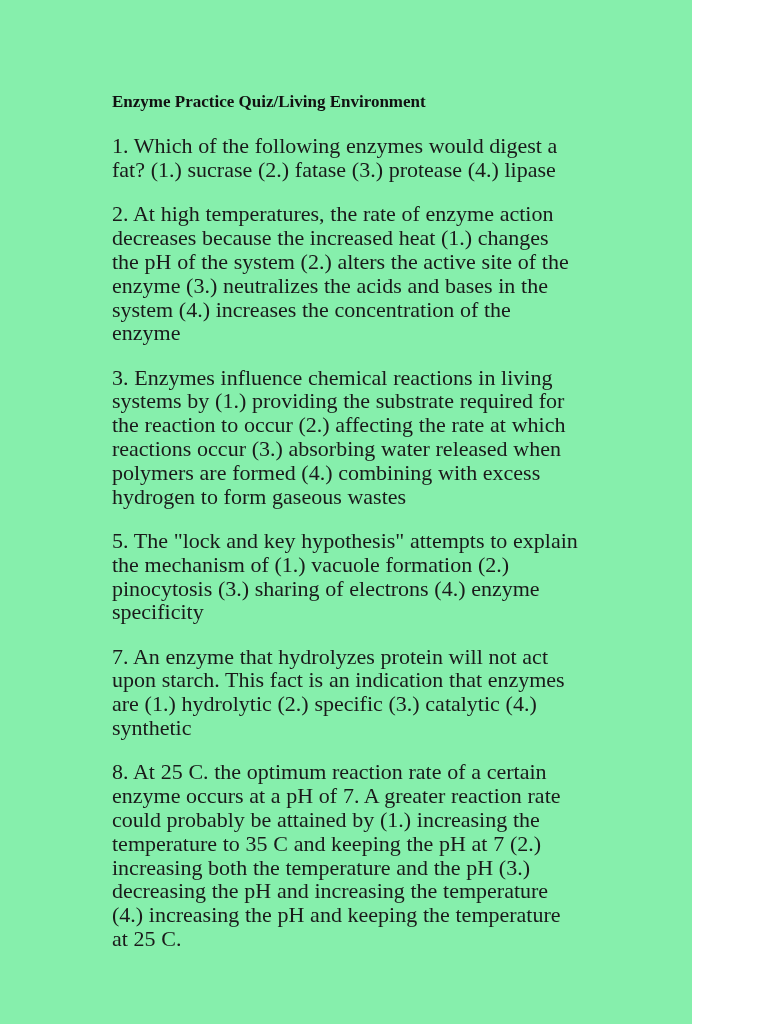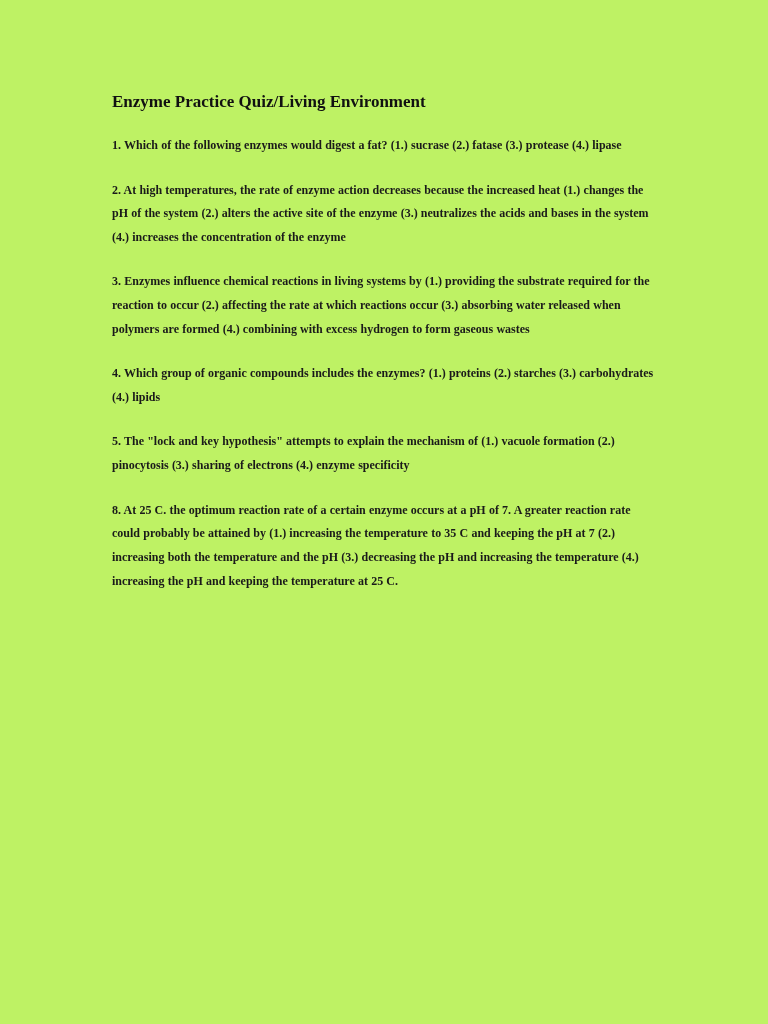--- a/index.html
+++ b/index.html
@@ -8,55 +8,54 @@
   }
   body {
     width: 768px;
     height: 1024px;
     background: #ffffff;
     overflow: hidden;
     font-family: "Liberation Serif", "DejaVu Serif", serif;
   }
   .page {
     box-sizing: border-box;
-    width: 768px;
+    width: 692px;
     height: 1024px;
-    background: #bef264;
+    background: #86efac;
     padding: 90px 111px 0 112px;
     color: #1a1a1a;
   }
   .doc-title {
     font-size: 17px;
     line-height: 23.8px;
     font-weight: bold;
     margin: 0 0 20.5px 0;
     color: #111111;
   }
   .question {
-    font-size: 12px;
+    font-size: 22px;
     line-height: 23.8px;
     margin: 0 0 20.5px 0;
     color: #1a1a1a;
     text-align: left;
     word-spacing: 0.2px;
-    font-weight: bold;
   }
 </style>
 </head>
 <body>
 
 <div class="page">
   <h1 class="doc-title">Enzyme Practice Quiz/Living Environment</h1>
 
   <p class="question">1. Which of the following enzymes would digest a fat? (1.) sucrase (2.) fatase (3.) protease (4.) lipase</p>
 
   <p class="question">2. At high temperatures, the rate of enzyme action decreases because the increased heat (1.) changes the pH of the system (2.) alters the active site of the enzyme (3.) neutralizes the acids and bases in the system (4.) increases the concentration of the enzyme</p>
 
   <p class="question">3. Enzymes influence chemical reactions in living systems by (1.) providing the substrate required for the reaction to occur (2.) affecting the rate at which reactions occur (3.) absorbing water released when polymers are formed (4.) combining with excess hydrogen to form gaseous wastes</p>
 
-  <p class="question">4. Which group of organic compounds includes the enzymes? (1.) proteins (2.) starches (3.) carbohydrates (4.) lipids</p>
 
   <p class="question">5. The "lock and key hypothesis" attempts to explain the mechanism of (1.) vacuole formation (2.) pinocytosis (3.) sharing of electrons (4.) enzyme specificity</p>
 
 
+  <p class="question">7. An enzyme that hydrolyzes protein will not act upon starch. This fact is an indication that enzymes are (1.) hydrolytic (2.) specific (3.) catalytic (4.) synthetic</p>
 
   <p class="question">8. At 25 C. the optimum reaction rate of a certain enzyme occurs at a pH of 7. A greater reaction rate could probably be attained by (1.) increasing the temperature to 35 C and keeping the pH at 7 (2.) increasing both the temperature and the pH (3.) decreasing the pH and increasing the temperature (4.) increasing the pH and keeping the temperature at 25 C.</p>
 </div>
 
 </body></html>

